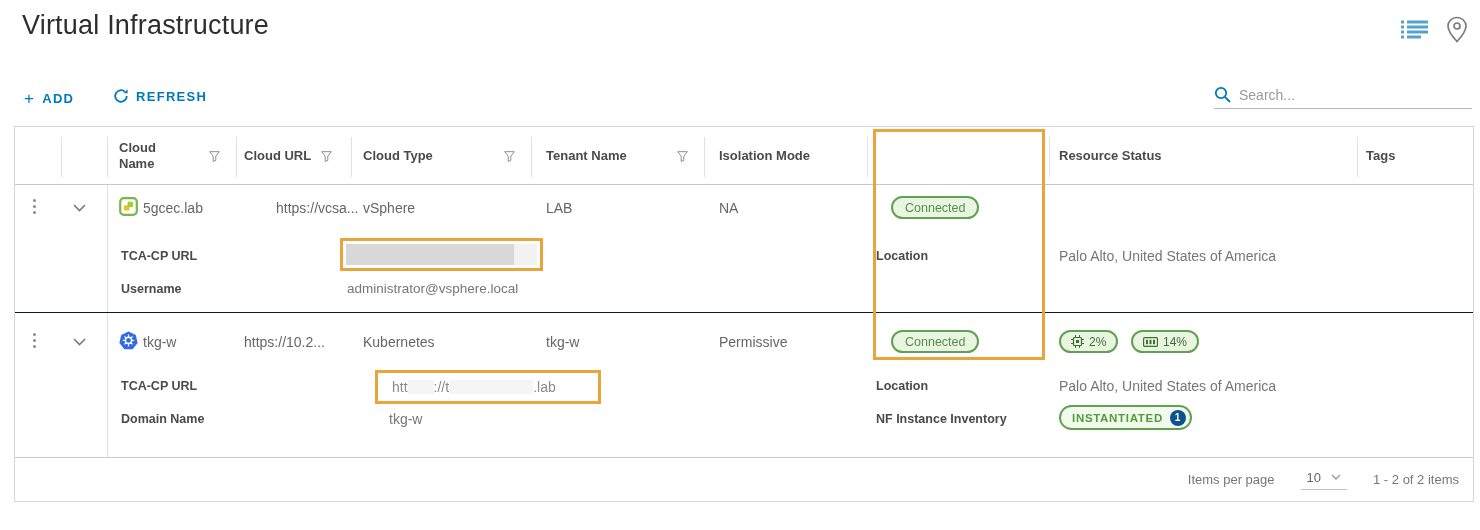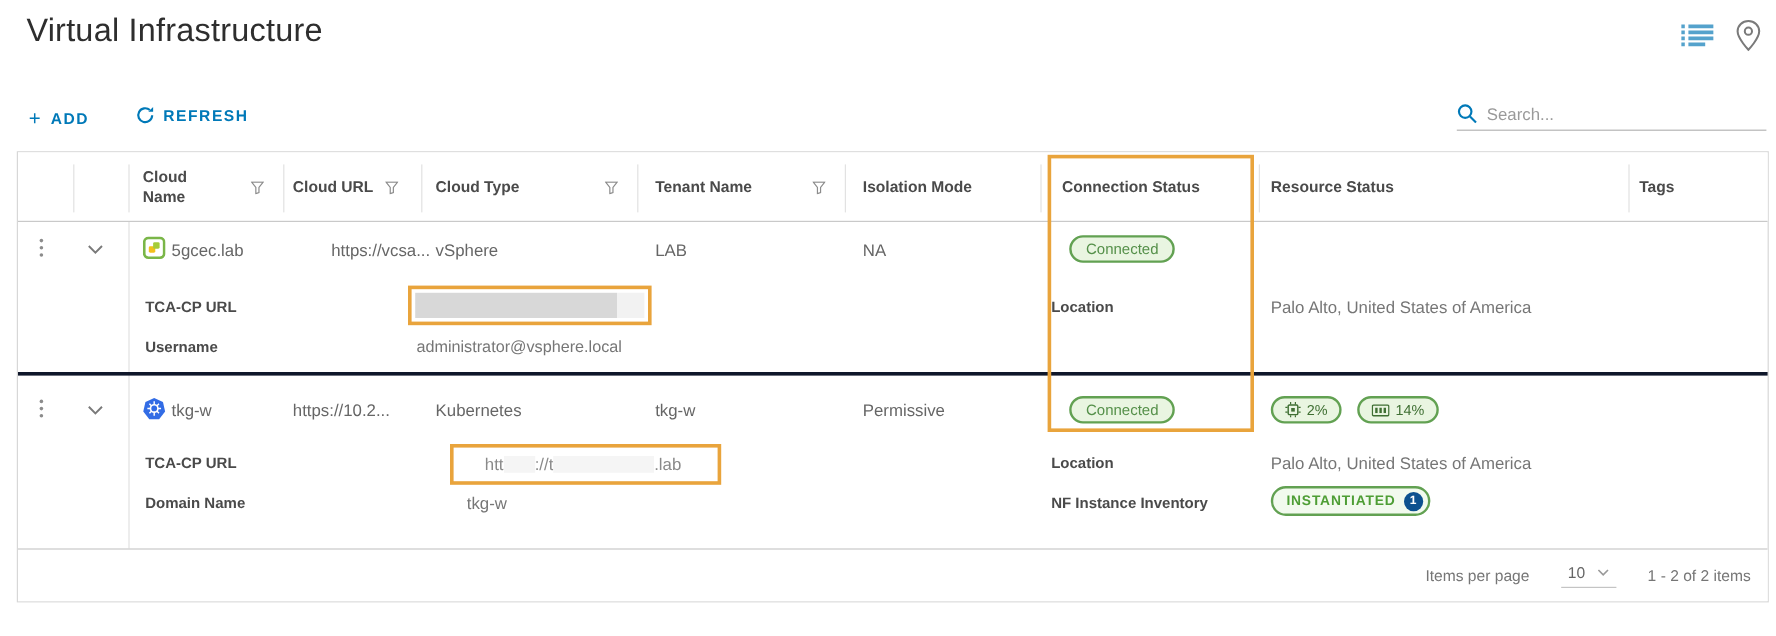--- a/index.html
+++ b/index.html
@@ -24,42 +24,42 @@
   .search-input { border:none; outline:none; width:220px; font-size:14px; color:#7f1d1d;
     font-family:"Liberation Sans", sans-serif; }
   .search-input::placeholder { color:#9a9a9a; }
 
   
   .grid { left:14px; top:126px; width:1460px; height:376px; border:1px solid #d7d7d7; background:#fff; }
   .ghead { position:absolute; left:0; top:0; width:100%; height:58px; border-bottom:1px solid #c9c9c9; background:#fff; }
   .hcell { position:absolute; top:0; height:58px; display:flex; align-items:center;
     font-size:13px; font-weight:600; color:#4a4a4a; line-height:1.25; }
   .vsep { position:absolute; width:1px; background:#e2e2e2; }
-  .row { position:absolute; left:0; width:100%; border-bottom:3px solid #0f172a; }
+  .row { position:absolute; left:0; width:100%; border-bottom:1px solid #0f172a; }
   .cell { position:absolute; font-size:14px; color:#666; white-space:nowrap; }
   .dlabel { position:absolute; font-size:12.5px; font-weight:600; color:#4a4a4a; white-space:nowrap; }
   .dvalue { position:absolute; font-size:13.5px; color:#767676; white-space:nowrap; }
 
   .kebab { display:flex; flex-direction:column; gap:3px; align-items:center; cursor:pointer; padding:2px; }
   .kebab i { width:3px; height:3px; border-radius:50%; background:#8c8c8c; }
 
   .pill { display:inline-flex; align-items:center; height:23px; padding:0 12px; border-radius:12px;
     border:2px solid var(--success-border,#62a152); background:var(--success-bg,#e9f5e1);
     color:#55904a; font-size:12.5px; }
   .rpill { display:inline-flex; align-items:center; gap:5px; height:23px; padding:0 10px; border-radius:12px;
     border:2px solid var(--success-border,#62a152); background:var(--success-bg,#e9f5e1);
     color:#3f6f33; font-size:12px; }
   .nf-pill { display:inline-flex; align-items:center; height:25px; padding:0 4px 0 11px; border-radius:13px;
     border:2px solid var(--success-border,#62a152); background:#f2faee;
     color:#4e9e35; font-size:11.5px; font-weight:700; letter-spacing:.06em; }
   .nf-badge { width:16px; height:16px; border-radius:50%; background:var(--badge-blue,#0d518f);
     color:#fff; font-size:10px; font-weight:700; display:flex; align-items:center; justify-content:center;
     margin-left:7px; }
 
-  .hl-frame { position:absolute; border:3px solid var(--highlight,#e9a43c); pointer-events:none;padding-left:12px; }
+  .hl-frame { position:absolute; border:3px solid var(--highlight,#e9a43c); pointer-events:none; }
   .redact-fill { position:absolute; inset:3px; background:linear-gradient(to right,#d8d8d8 88%,#f2f2f2 88%); }
   .masked-url { display:flex; align-items:center; height:100%; padding-left:14px;
     font-size:14px; color:#8a8a8a; white-space:nowrap; }
   .gap-sm { display:inline-block; width:26px; height:14px; background:#f5f5f5; }
   .gap-lg { display:inline-block; width:84px; height:14px; background:#f5f5f5; }
 
   .gfoot { position:absolute; left:0; bottom:0; width:100%; height:44px; border-top:1px solid #c9c9c9;
     display:flex; align-items:center; justify-content:flex-end; gap:26px; padding-right:14px;
     font-size:13px; color:#767676; background:#fff; }
   .psize { display:flex; align-items:center; gap:10px; border-bottom:1px solid #c4c4c4;
@@ -151,23 +151,20 @@
         <span>Tenant Name</span>
         <span style="margin-left:auto; margin-right:8px; display:inline-flex;">
           <svg width="11" height="11" viewBox="0 0 11 11">
               <path d="M.7.7h9.6L6.8 5.2v4.2L4.2 10.4V5.2z" fill="none" stroke="#8c8c8c"></path>
             </svg>
         </span>
       </div>
       <div class="hcell" style="left:704px; width:140px;">
         <span>Isolation Mode</span>
       </div>
-      <div class="hcell" style="left:870px; width:160px;">
-        <span>Connection Status</span>
-      </div>
       <div class="hcell" style="left:1044px; width:280px;">
         <span>Resource Status</span>
       </div>
       <div class="hcell" style="left:1351px; width:100px;">
         <span>Tags</span>
       </div>
       <div class="vsep" style="left:46px; top:10px; height:40px;"></div>
       <div class="vsep" style="left:92px; top:10px; height:40px;"></div>
       <div class="vsep" style="left:221px; top:10px; height:40px;"></div>
       <div class="vsep" style="left:336px; top:10px; height:40px;"></div>

